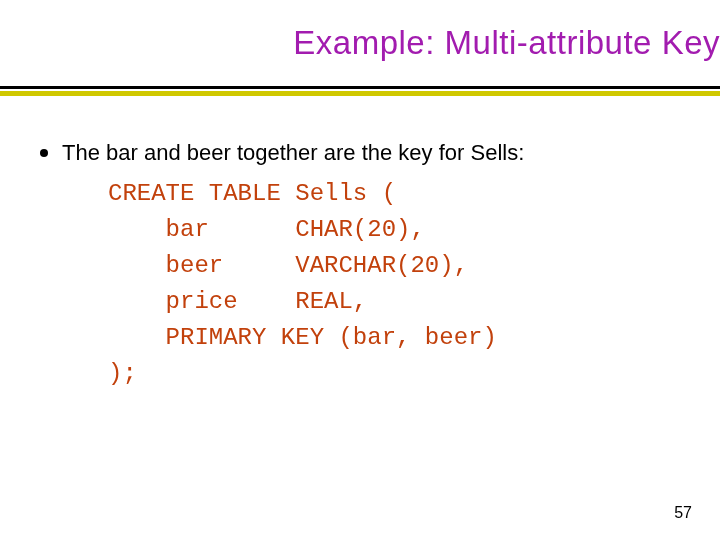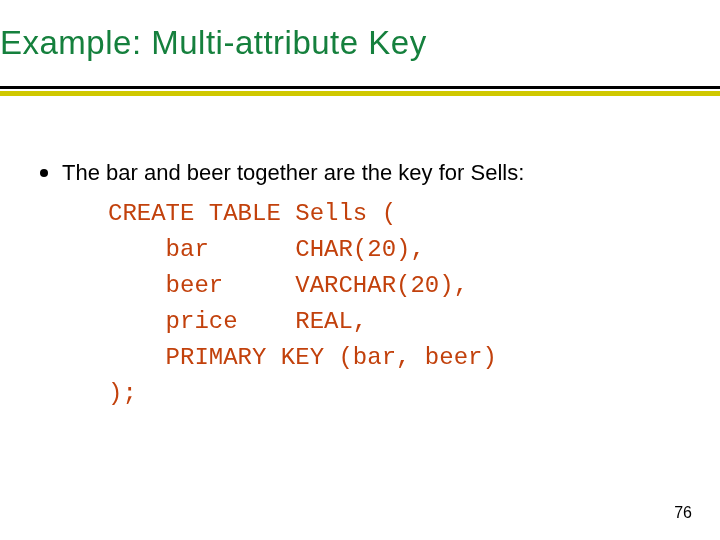--- a/index.html
+++ b/index.html
@@ -6,24 +6,24 @@
     margin: 0;
     padding: 0;
     width: 720px;
     height: 540px;
     background: #ffffff;
     font-family: Verdana, Geneva, sans-serif;
     position: relative;
     overflow: hidden;
   }
   .title {
-    text-align: left;
+    text-align: right;
     font-size: 33px;
     margin-top: 24px;
-    color: #15803d;
+    color: #a21caf;
     font-weight: normal;
     letter-spacing: 0.5px;
   }
   .rule {
     margin-top: 24px;
     height: 10px;
     position: relative;
   }
   .rule .line-black {
     position: absolute;
@@ -35,21 +35,21 @@
   }
   .rule .line-yellow {
     position: absolute;
     top: 5px;
     left: 0;
     right: 0;
     height: 5px;
     background: #d0c800;
   }
   .content {
-    margin-top: 64px;
+    margin-top: 44px;
     padding-left: 40px;
     padding-right: 20px;
   }
   .bullet-line {
     font-family: Arial, Helvetica, sans-serif;
     font-size: 22px;
     color: #000;
     display: flex;
     align-items: flex-start;
   }
@@ -96,13 +96,13 @@
     <span>The bar and beer together are the key for Sells:</span>
   </div>
   <div class="code-block">CREATE TABLE Sells (
     bar      CHAR(20),
     beer     VARCHAR(20),
     price    REAL,
     PRIMARY KEY (bar, beer)
 );</div>
 </div>
 
-<div class="page-num">76</div>
+<div class="page-num">57</div>
 
 </body></html>

